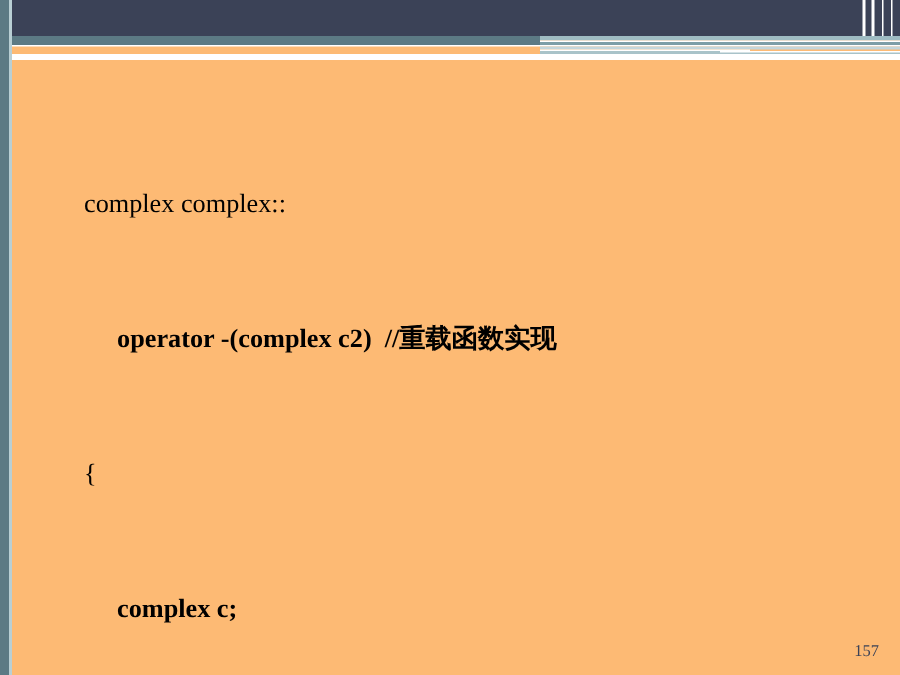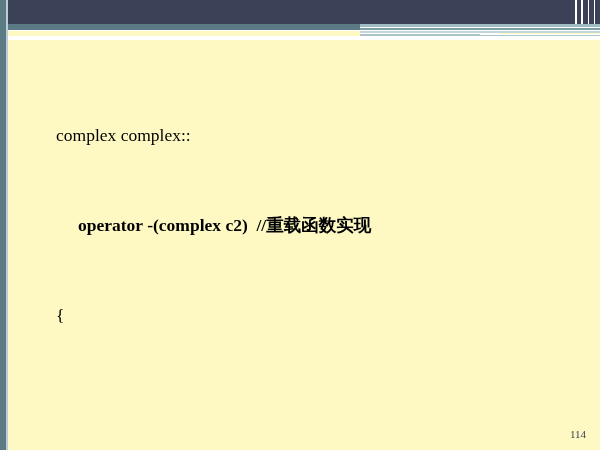--- a/index.html
+++ b/index.html
@@ -14,21 +14,21 @@
     overflow: hidden;
     position: relative;
   }
 
   
   .slide {
     position: absolute;
     left: 0; top: 0;
     width: 600px;
     height: 450px;
-    background: #fef9c3;
+    background: #fdba74;
     box-sizing: border-box;
   }
 
   
   .left-bar {
     position: absolute;
     left: 0; top: 0;
     width: 6px;
     height: 450px;
     background: #5c7a84;
@@ -143,21 +143,22 @@
     <div class="stripe j"></div>
   </div>
 
   <div class="left-bar"></div>
   <div class="left-bar-inner"></div>
 
   <div class="code-block">
     <div class="code-line">complex complex::</div>
     <div class="code-line indent-1">operator -(complex c2)  //重载函数实现</div>
     <div class="code-line">{</div>
+    <div class="code-line indent-1">complex c;</div>
     
     
     
     
   </div>
 
-  <div class="page-number">114</div>
+  <div class="page-number">157</div>
 
 </div>
 
 </body></html>

